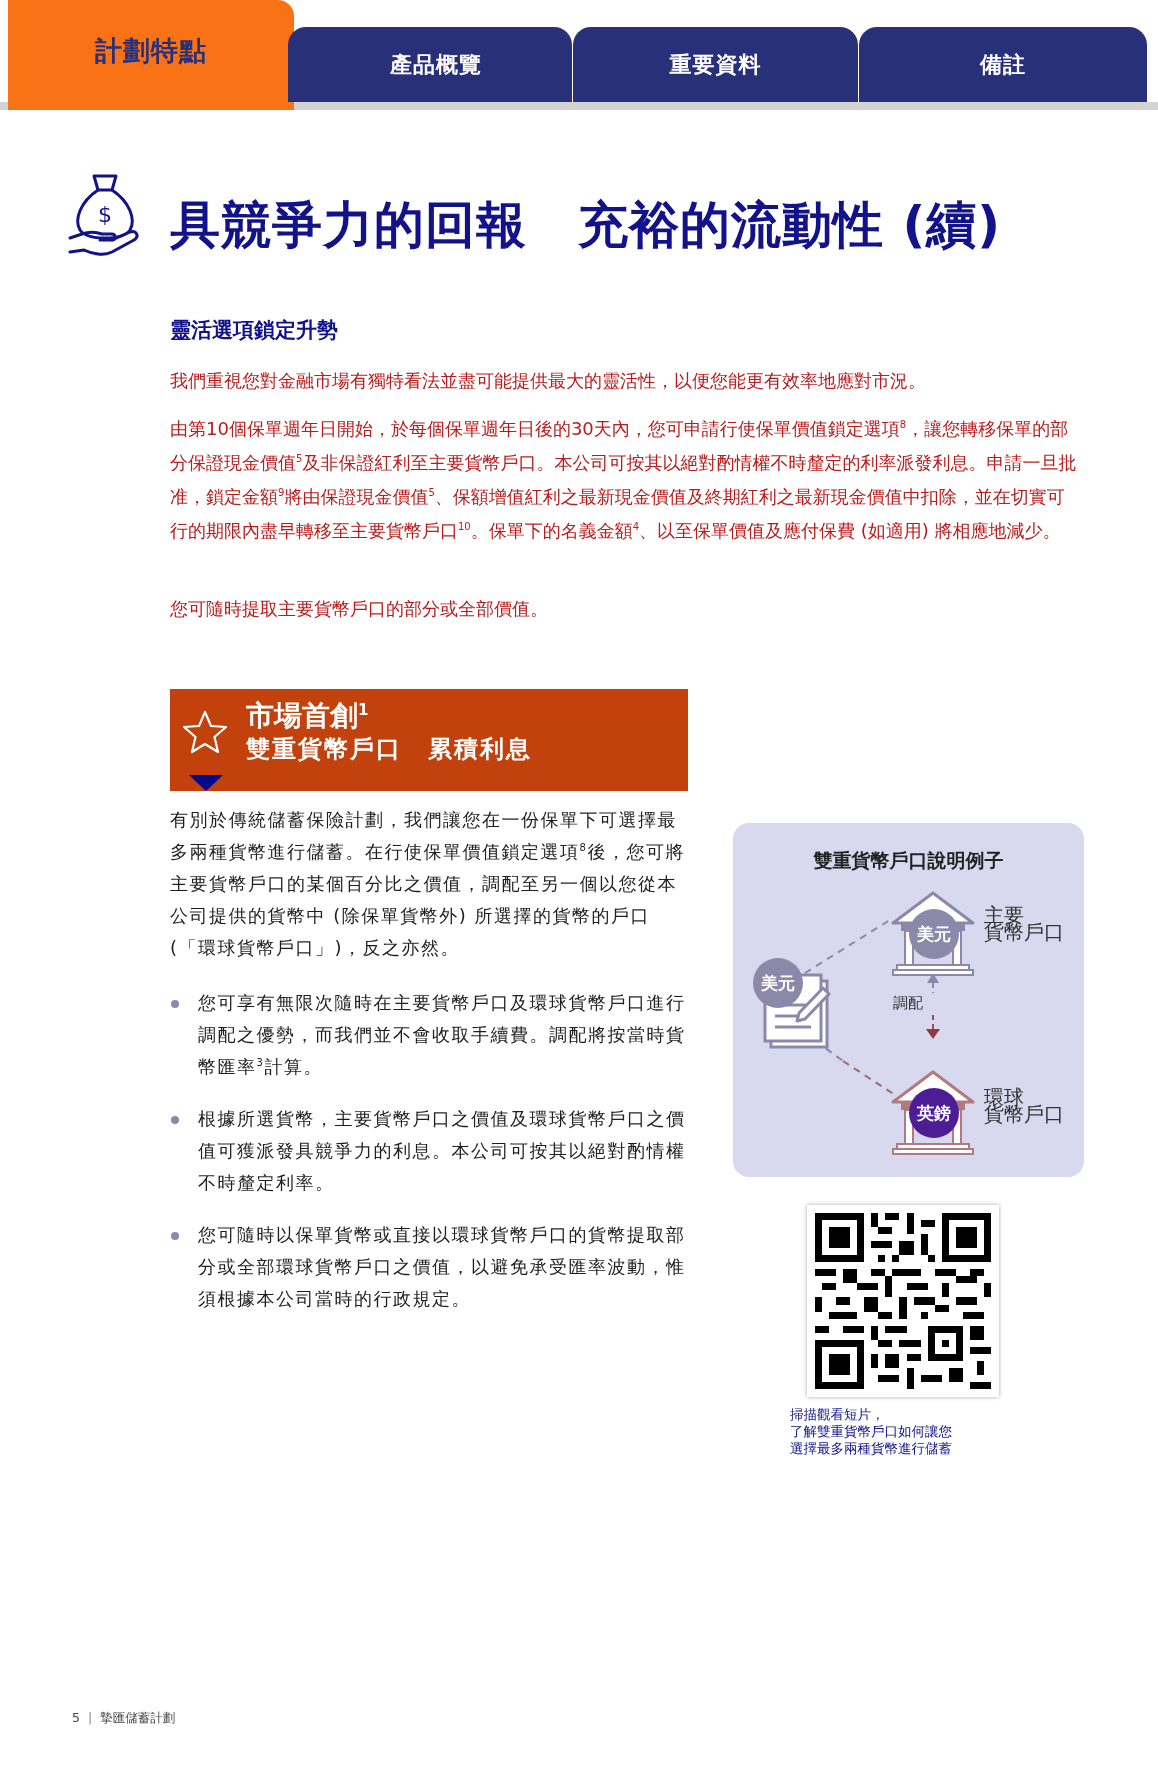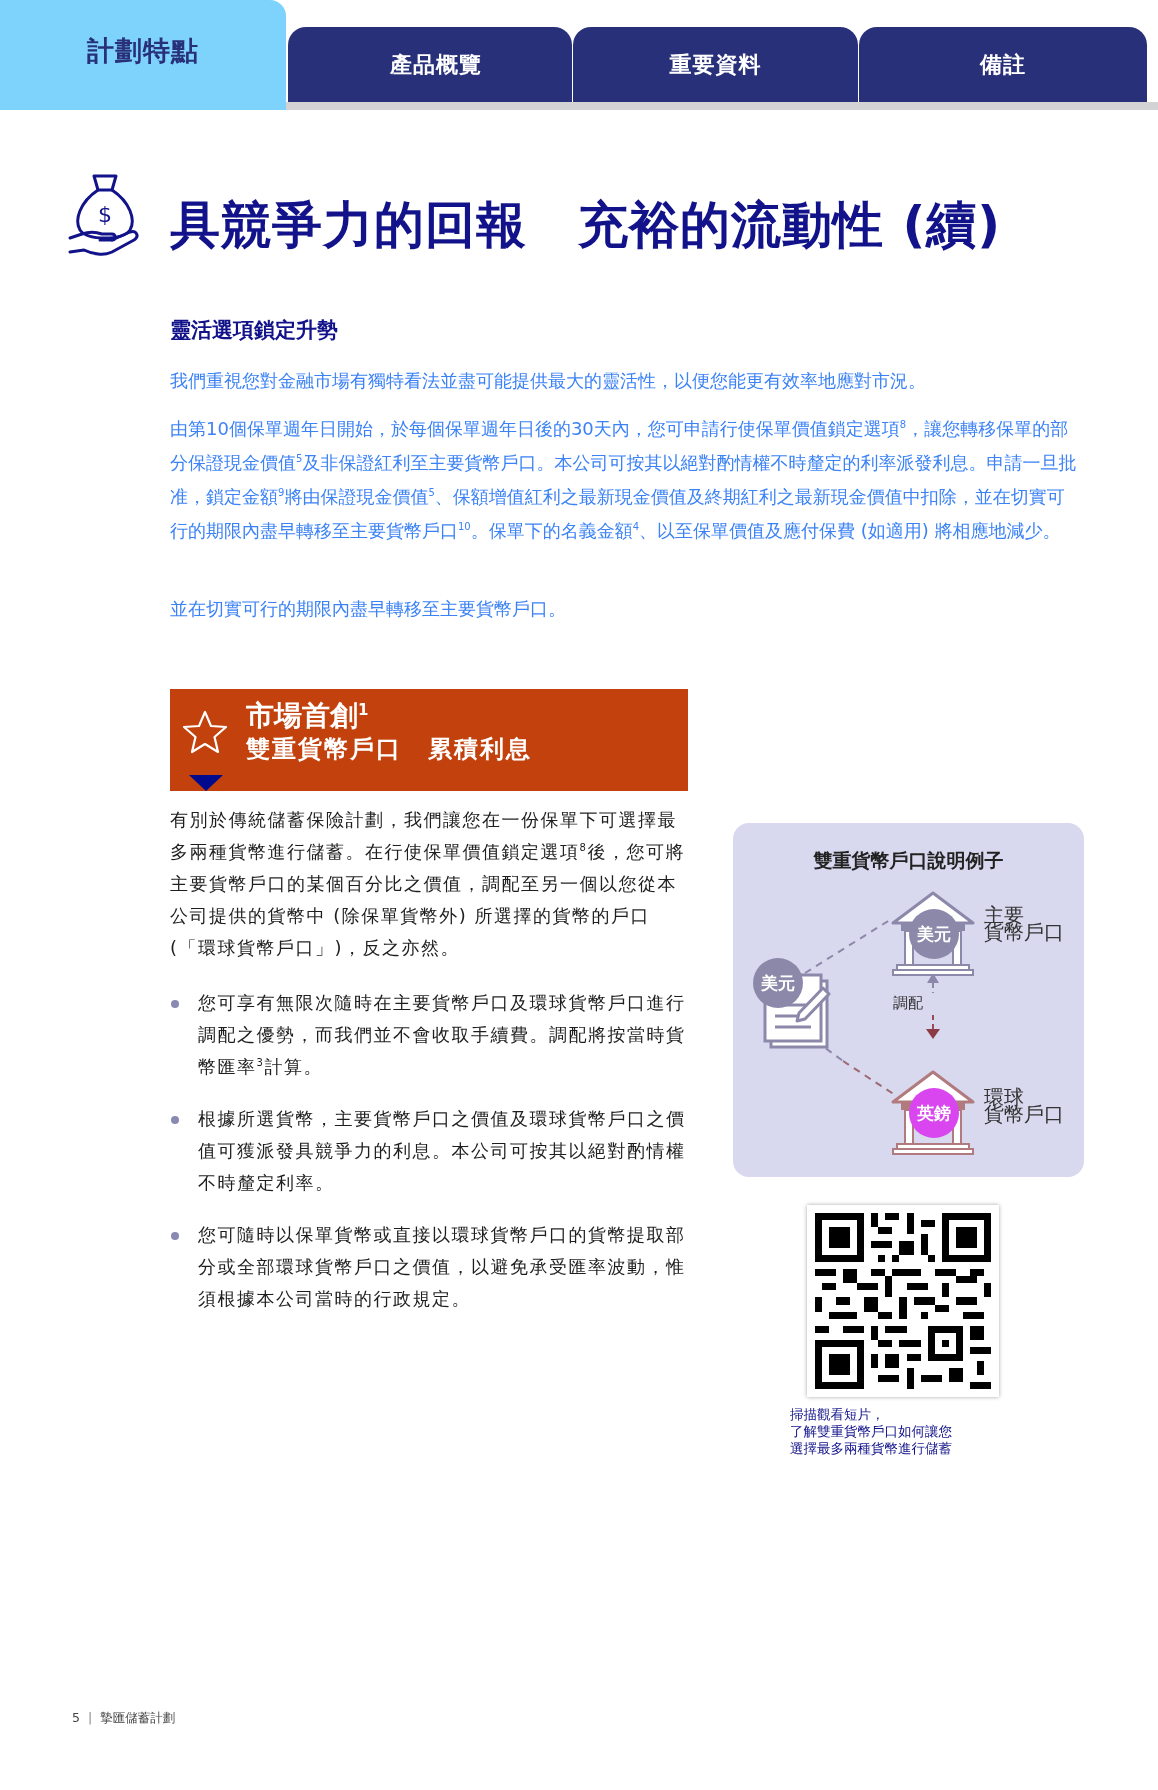--- a/index.html
+++ b/index.html
@@ -2,37 +2,37 @@
 <html><head>
 <meta charset="utf-8">
 <style>
   * { box-sizing: border-box; margin: 0; padding: 0; }
   html, body { width: 1158px; height: 1790px; background: #ffffff; overflow: hidden; }
   body { position: relative; font-family: "DejaVu Sans", "Liberation Sans", sans-serif; color: #222; }
 
   
   .nav { position: absolute; left: 0; top: 0; width: 1158px; height: 110px; }
   .nav-strip { position: absolute; left: 0; top: 102px; width: 1158px; height: 8px; background: #d3d3d6; }
-  .tab-active { position: absolute; left: 0; top: 0; width: 286px; height: 110px; background: #7dd3fc;
+  .tab-active { position: absolute; left: 8px; top: 0; width: 286px; height: 110px; background: #f97316;
     border-top-right-radius: 16px; display: flex; align-items: center; justify-content: center; padding-bottom: 8px; }
   .tab-active span { font-size: 27px; font-weight: bold; color: #28307a; letter-spacing: 1px; }
   .tab { position: absolute; top: 27px; height: 75px; background: #29307a; border-top-left-radius: 18px; border-top-right-radius: 18px;
     display: flex; align-items: center; justify-content: center; }
   .tab span { font-size: 22px; font-weight: bold; color: #ffffff; letter-spacing: 1px; }
   .tab.t1 { left: 288px; width: 284px; padding-left: 12px; }
   .tab.t2 { left: 573px; width: 285px; }
   .tab.t3 { left: 859px; width: 288px; }
 
   
   .hero-icon { position: absolute; left: 68px; top: 172px; width: 76px; width: 76px; height: 84px; }
   .page-title { position: absolute; left: 170px; top: 192px; font-size: 50px; font-weight: bold; color: #12128a; letter-spacing: 1px; white-space: nowrap; }
 
   .sub-heading { position: absolute; left: 170px; top: 316px; font-size: 21px; font-weight: bold; color: #12128a; }
 
-  .para { position: absolute; left: 170px; width: 912px; font-size: 18px; line-height: 34px; color: #3b82f6; }
+  .para { position: absolute; left: 170px; width: 912px; font-size: 18px; line-height: 34px; color: #b91c1c; }
   .p1 { top: 364px; }
   .p2 { top: 412px; }
   .p3 { top: 592px; }
   sup { font-size: 10px; vertical-align: super; line-height: 0; }
 
   
   .banner { position: absolute; left: 170px; top: 689px; width: 518px; height: 102px; background: #c2410c; }
   .banner-tail { position: absolute; left: 189px; top: 775px; width: 0; height: 0;
     border-left: 17px solid transparent; border-right: 17px solid transparent; border-top: 16px solid #000a8c; }
   .banner .star { position: absolute; left: 12px; top: 20px; width: 46px; height: 46px; }
@@ -52,21 +52,21 @@
   .panel-title { position: absolute; left: 0; top: 25px; width: 100%; text-align: center; font-size: 19px; font-weight: bold; color: #222; }
   .panel svg { position: absolute; left: 0; top: 0; }
   .lbl { position: absolute; font-size: 20px; line-height: 17px; color: #333; }
   .lbl-main { left: 251px; top: 84px; }
   .lbl-global { left: 251px; top: 266px; }
   .lbl-adjust { left: 160px; top: 172px; font-size: 15px; color: #333; }
   .coin { position: absolute; border-radius: 50%; display: flex; align-items: center; justify-content: center;
     color: #fff; font-weight: bold; font-size: 17px; }
   .coin-usd-main { left: 176px; top: 86px; width: 50px; height: 50px; background: #8c88aa; }
   .coin-usd-doc { left: 20px; top: 135px; width: 50px; height: 50px; background: #8c88aa; }
-  .coin-gbp { left: 176px; top: 265px; width: 50px; height: 50px; background: #d946ef; }
+  .coin-gbp { left: 176px; top: 265px; width: 50px; height: 50px; background: #4c1d95; }
 
   
   .qr-card { position: absolute; left: 807px; top: 1205px; width: 192px; height: 192px; background: #fff;
     box-shadow: 0 0 4px rgba(0,0,0,0.35); }
   .qr-card svg { position: absolute; left: 8px; top: 8px; }
   .qr-caption { position: absolute; left: 790px; top: 1406px; width: 226px; text-align: left; font-size: 13.5px; line-height: 17px; color: #12128a; }
 
   
   .footer { position: absolute; left: 72px; top: 1710px; font-size: 12.5px; color: #444; white-space: nowrap; }
   .footer .sep { display: inline-block; margin: 0 8px; color: #888; }
@@ -99,21 +99,21 @@
     <path d="M44 68 L62 60 C68 58 72 64 66 68 L44 80 C36 84 24 82 16 78 L2 80"></path>
   </svg>
 </div>
 <div class="page-title">具競爭力的回報　充裕的流動性 (續)</div>
 
 <div class="sub-heading">靈活選項鎖定升勢</div>
 <div class="para p1">我們重視您對金融市場有獨特看法並盡可能提供最大的靈活性，以便您能更有效率地應對市況。</div>
 <div class="para p2">
   <span>由第10個保單週年日開始，於每個保單週年日後的30天內，您可申請行使保單價值鎖定選項</span><sup>8</sup><span>，讓您轉移保單的部分保證現金價值</span><sup>5</sup><span>及非保證紅利至主要貨幣戶口。本公司可按其以絕對酌情權不時釐定的利率派發利息。申請一旦批准，鎖定金額</span><sup>9</sup><span>將由保證現金價值</span><sup>5</sup><span>、保額增值紅利之最新現金價值及終期紅利之最新現金價值中扣除，並在切實可行的期限內盡早轉移至主要貨幣戶口</span><sup>10</sup><span>。保單下的名義金額</span><sup>4</sup><span>、以至保單價值及應付保費 (如適用) 將相應地減少。</span>
 </div>
-<div class="para p3">並在切實可行的期限內盡早轉移至主要貨幣戶口。</div>
+<div class="para p3">您可隨時提取主要貨幣戶口的部分或全部價值。</div>
 
 <div class="banner">
   <svg class="star" viewBox="0 0 46 46" fill="none" stroke="#ffffff" stroke-width="2.2" stroke-linejoin="round">
     <polygon points="23,3 29,17 44,18 32.5,28 36,43 23,35 10,43 13.5,28 2,18 17,17"></polygon>
   </svg>
   <div class="banner-l1"><span>市場首創</span><sup>1</sup></div>
   <div class="banner-l2">雙重貨幣戶口　累積利息</div>
 </div>
 <div class="banner-tail"></div>
 

